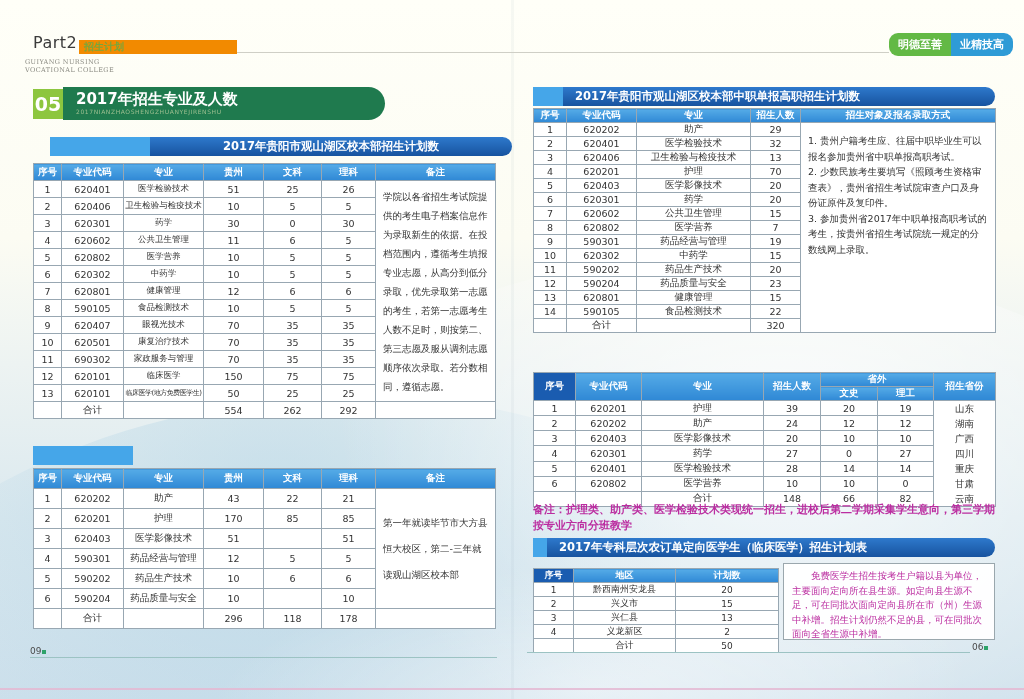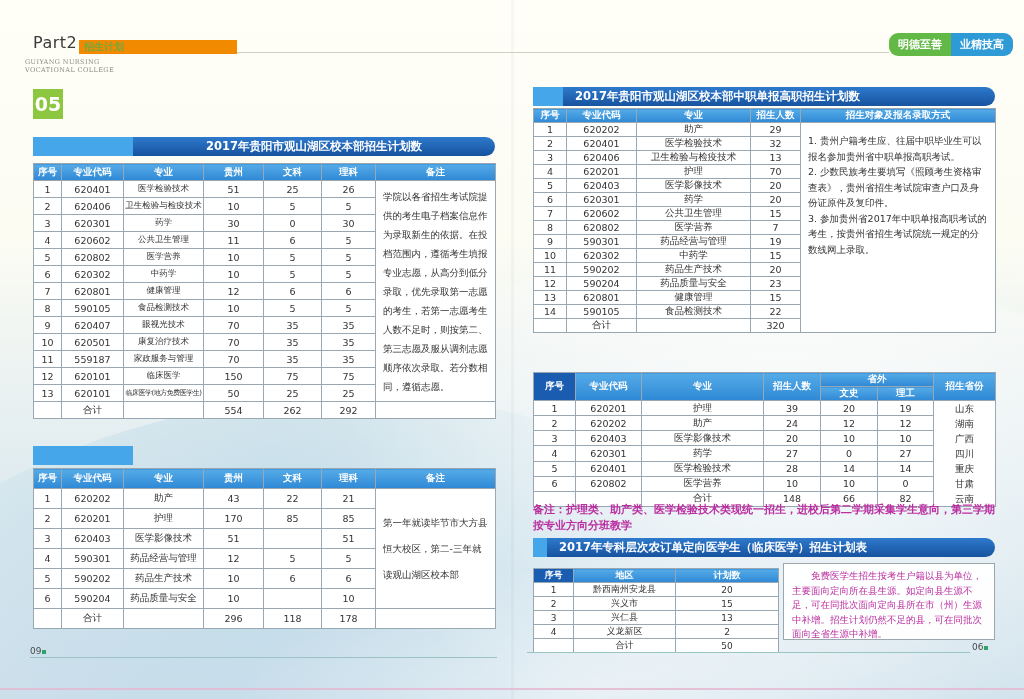--- a/index.html
+++ b/index.html
@@ -93,22 +93,26 @@
   </div>
   <div class="college-en">GUIYANG NURSING
 VOCATIONAL COLLEGE</div>
   <div class="hdr-line"></div>
   <div class="mottos">
     <div class="motto g">明德至善</div>
     <div class="motto b">业精技高</div>
   </div>
 
   <div class="sec-num">05</div>
-
-  <div class="tbar center" style="left:33px;top:137px;">
+  <div class="sec-bar">
+    <div class="t">2017年招生专业及人数</div>
+    <div class="s">2017NIANZHAOSHENGZHUANYEJIRENSHU</div>
+  </div>
+
+  <div class="tbar center" style="left:50px;top:137px;">
     <div class="lt" style="width:100px"></div>
     <div class="dk">2017年贵阳市观山湖区校本部招生计划数</div>
   </div>
   <div id="t1" class="tblwrap" style="left:33px;top:163px;">
       <table class="datatable">
         <colgroup>
           <col style="width: 28px;">
           <col style="width: 62px;">
           <col style="width: 80px;">
           <col style="width: 60px;">
@@ -202,21 +206,21 @@
           <tr>
             <td style="height: 16px;">10</td>
             <td style="height: 16px;">620501</td>
             <td style="height: 16px;">康复治疗技术</td>
             <td style="height: 16px;">70</td>
             <td style="height: 16px;">35</td>
             <td style="height: 16px;">35</td>
           </tr>
           <tr>
             <td style="height: 16px;">11</td>
-            <td style="height: 16px;">559187</td>
+            <td style="height: 16px;">690302</td>
             <td style="height: 16px;">家政服务与管理</td>
             <td style="height: 16px;">70</td>
             <td style="height: 16px;">35</td>
             <td style="height: 16px;">35</td>
           </tr>
           <tr>
             <td style="height: 16px;">12</td>
             <td style="height: 16px;">620101</td>
             <td style="height: 16px;">临床医学</td>
             <td style="height: 16px;">150</td>

